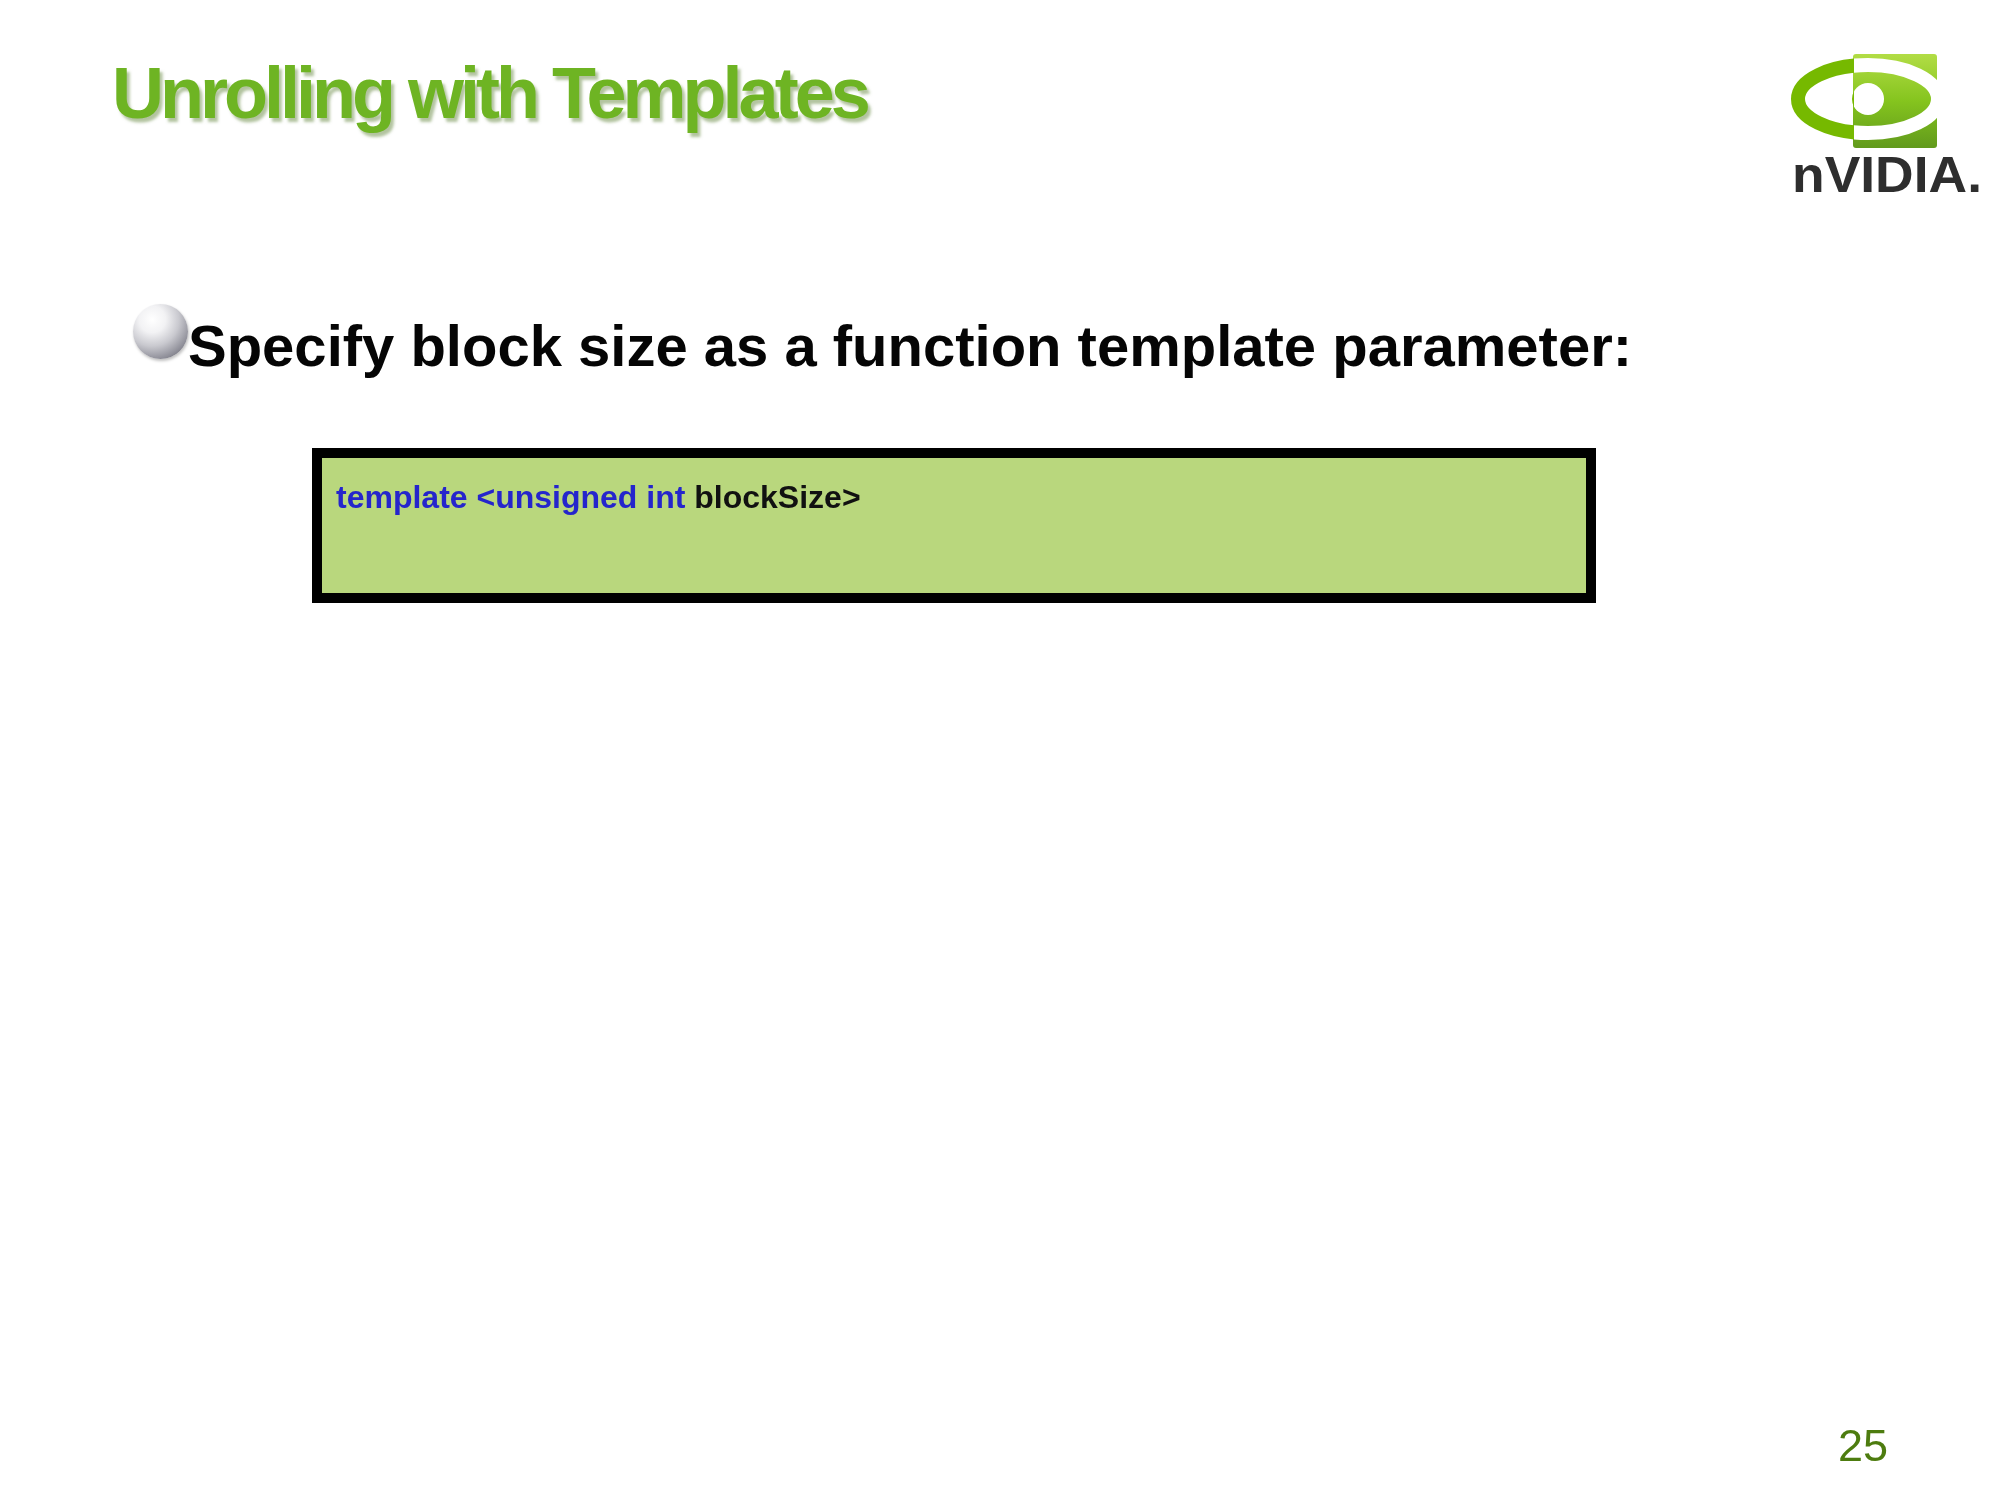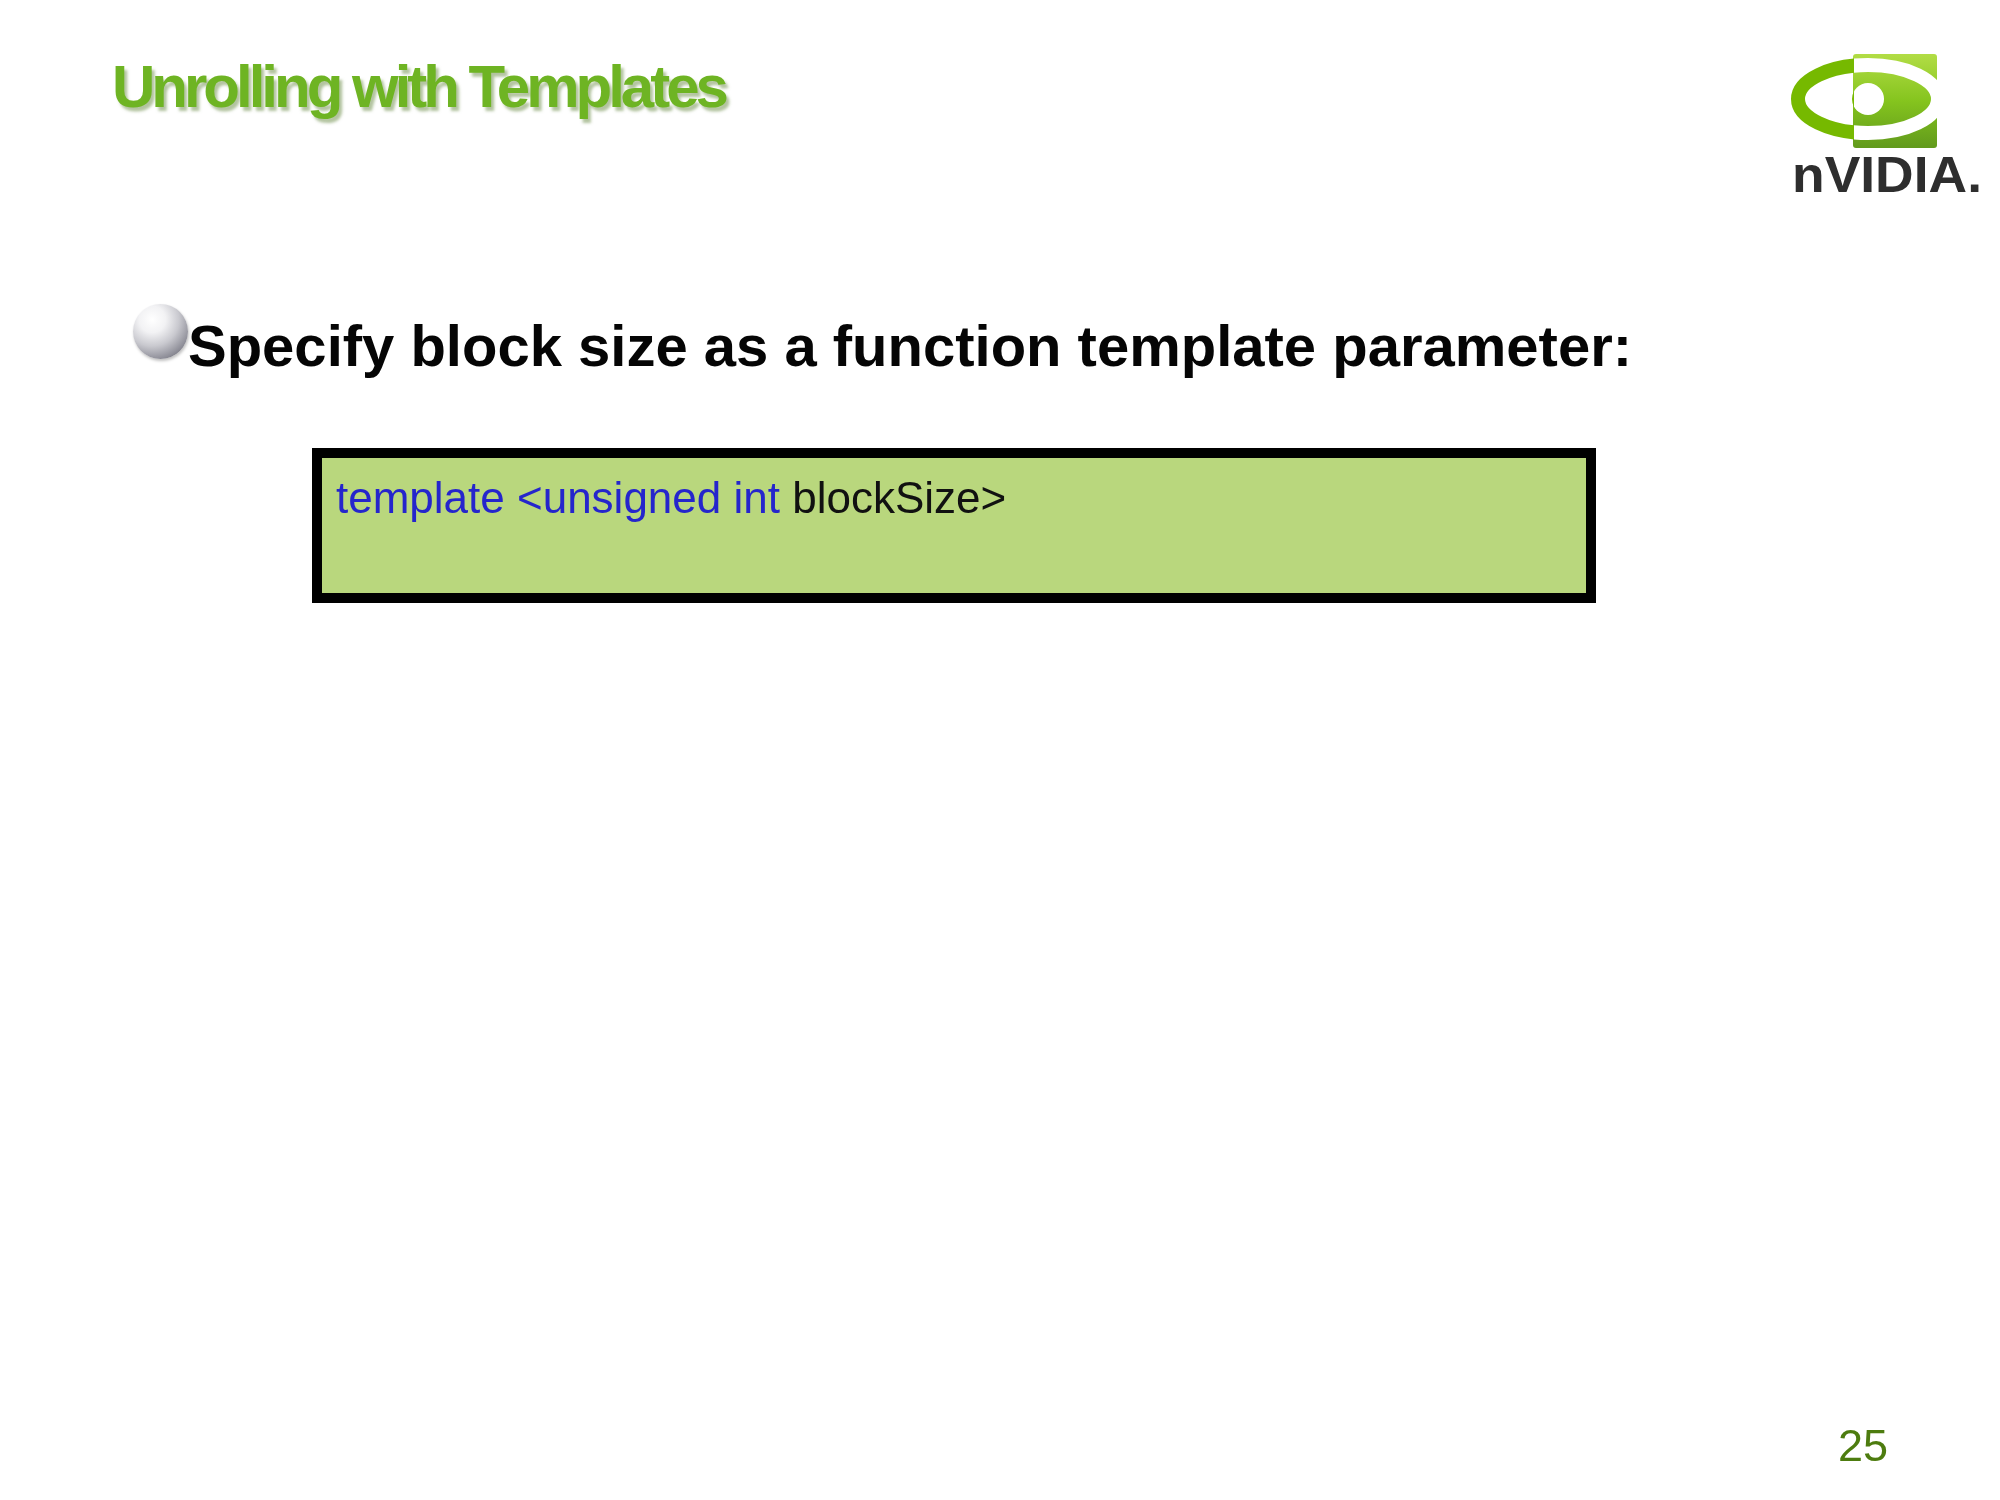--- a/index.html
+++ b/index.html
@@ -6,21 +6,21 @@
   .slide{
     position:relative;
     width:2000px;height:1500px;
     background:#ffffff;
     overflow:hidden;
     font-family:"Liberation Sans", sans-serif;
   }
   .slide-title{
     position:absolute;
     left:112px;top:52px;
-    font-size:60px;
+    font-size:72px;
     font-weight:bold;
     letter-spacing:-4px;
     color:#6eb423;
     text-shadow:3px 4px 3px rgba(115,145,80,0.55);
     white-space:nowrap;
   }
   
   .nvidia-logo{
     position:absolute;
     left:1788px;top:46px;
@@ -52,22 +52,22 @@
   .code-box{
     position:absolute;
     left:312px;top:448px;
     width:1284px;height:155px;
     box-sizing:border-box;
     background:#b9d77d;
     border:10px solid #000000;
     padding:8px 14px 0 14px;
   }
   .code-line{
-    font-size:44px;
-    font-weight:normal;
+    font-size:32px;
+    font-weight:bold;
     line-height:63px;
     white-space:pre;
   }
   .c-blue{color:#2525cc;}
   .c-black{color:#111111;}
   .page-number{
     position:absolute;
     left:1838px;top:1420px;
     font-size:45px;
     color:#4d7c0f;

